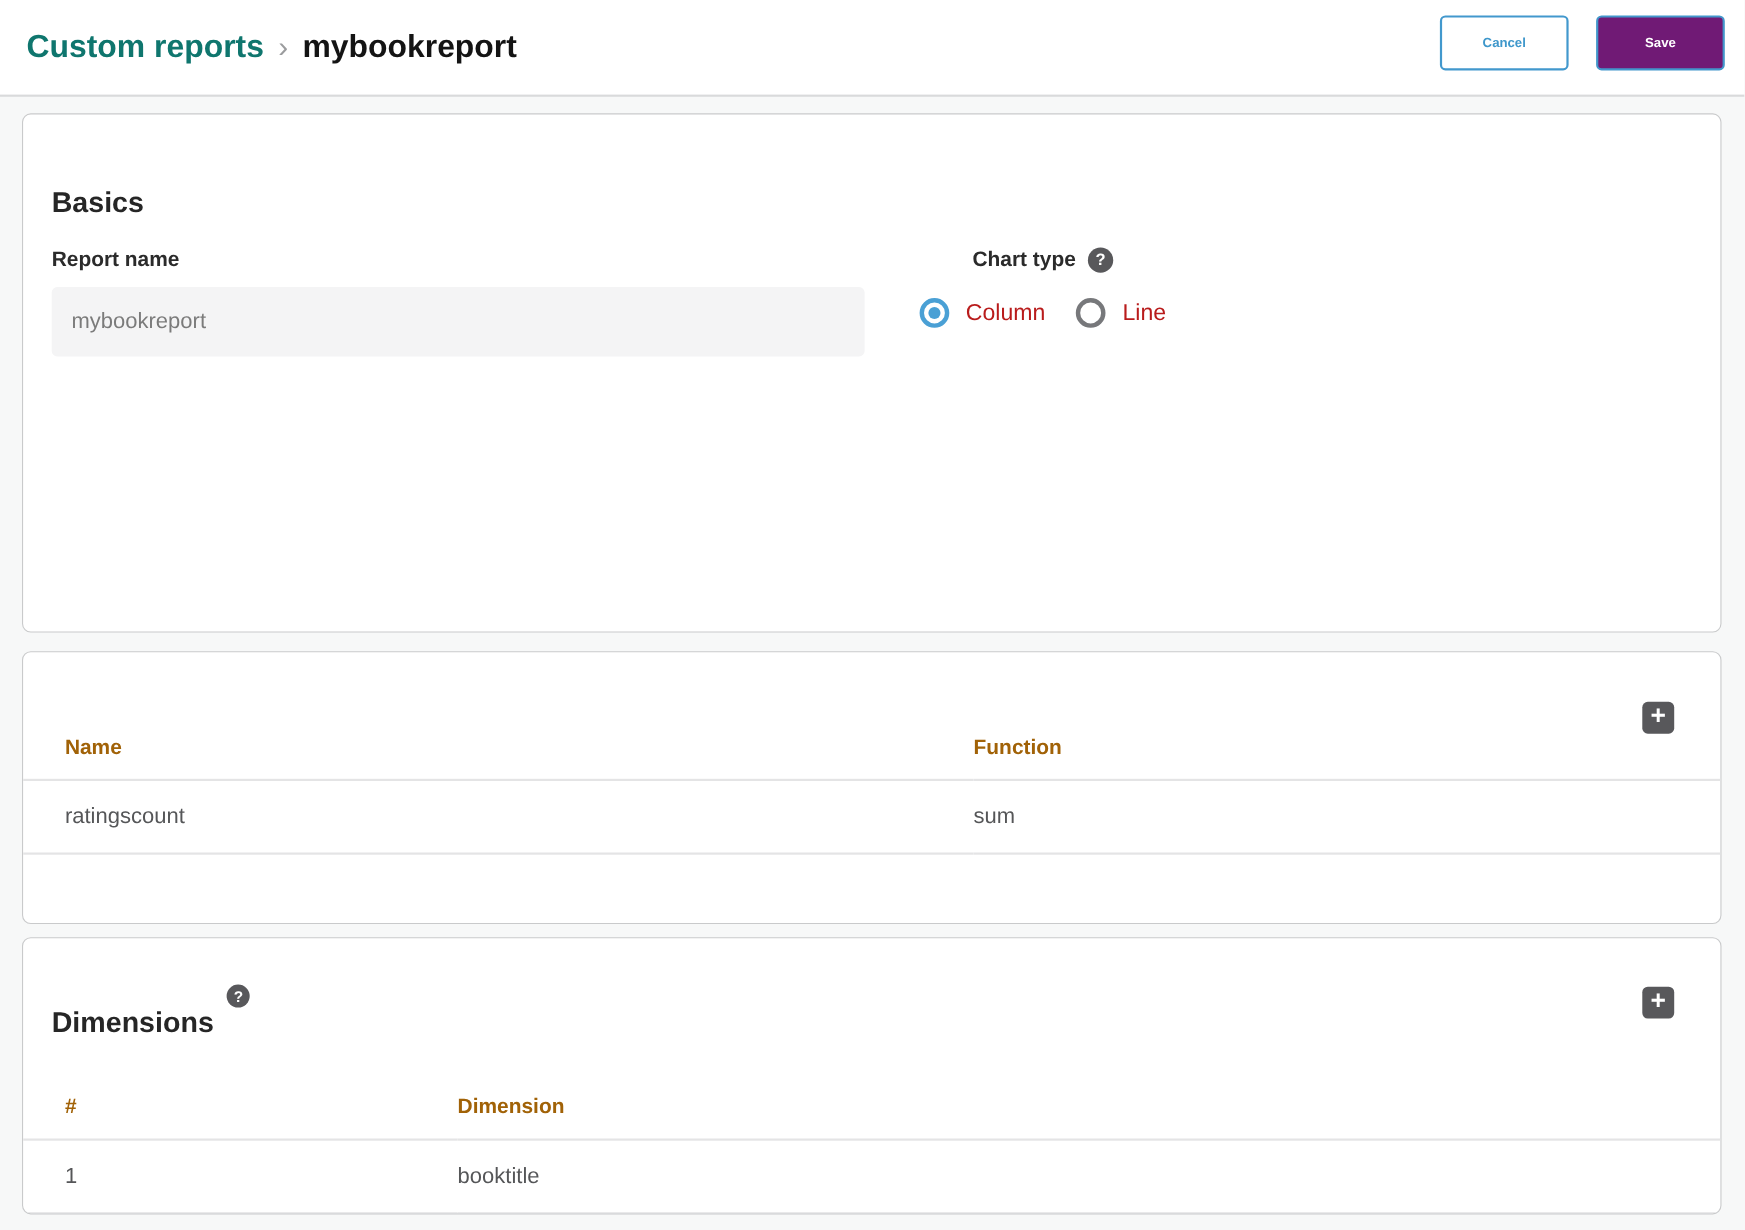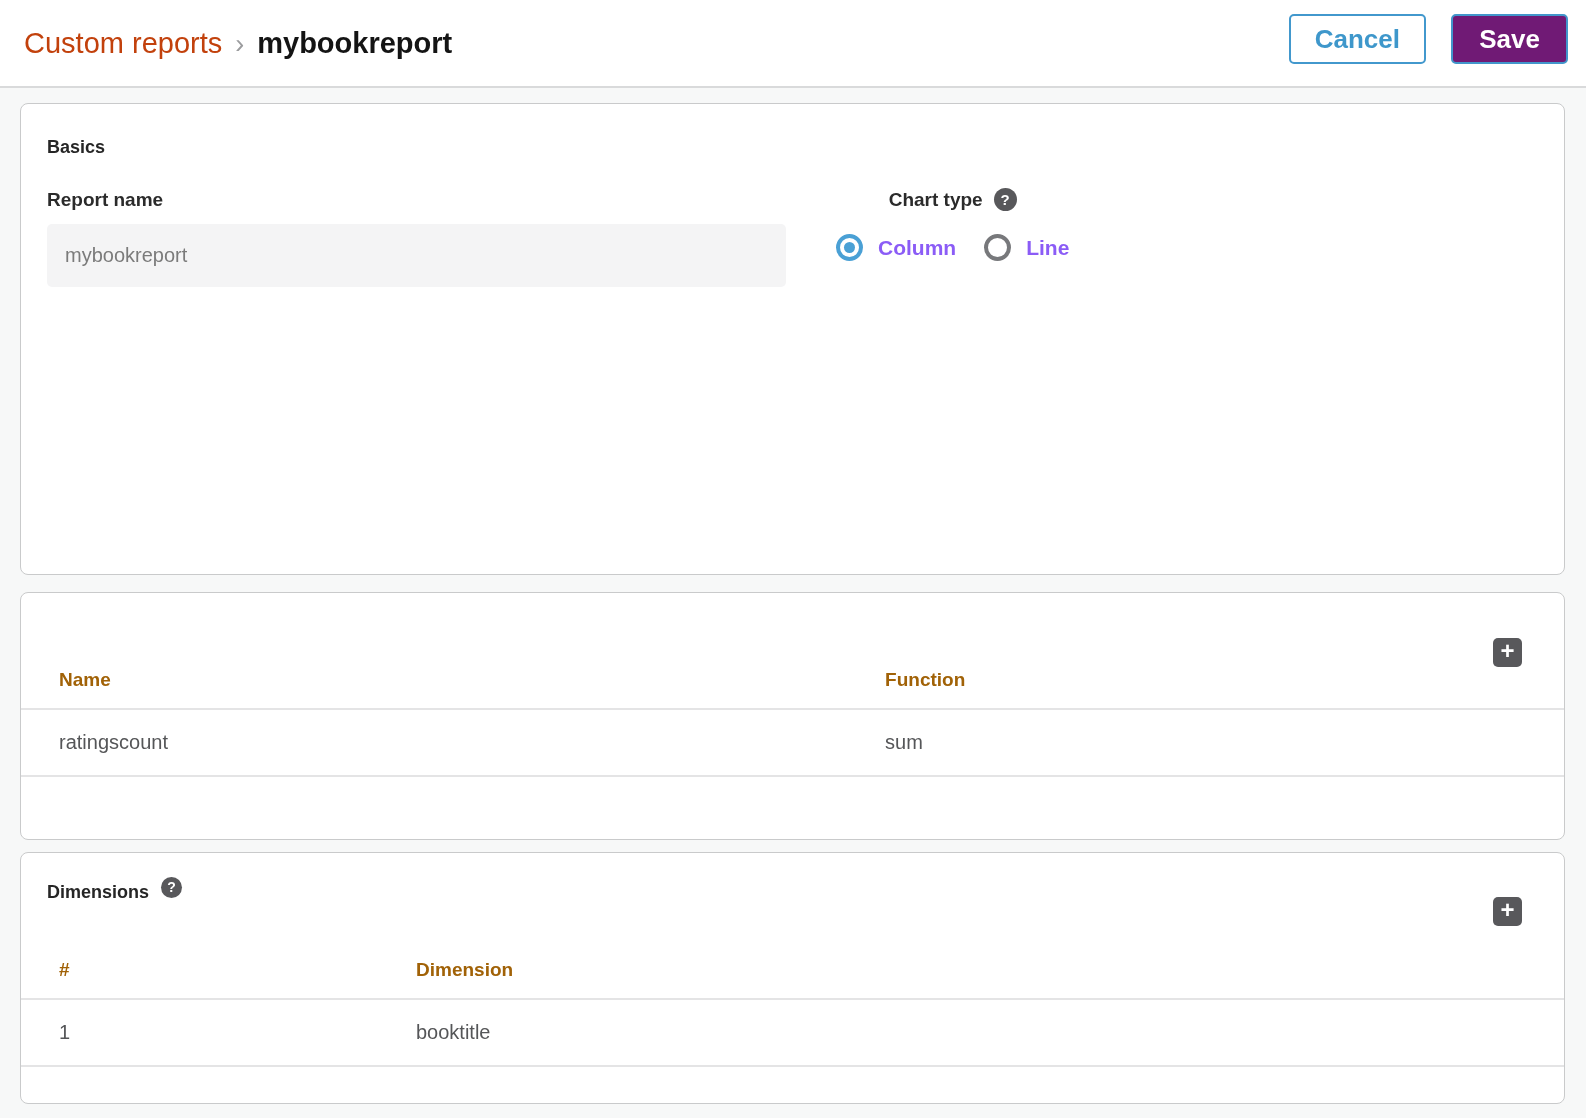--- a/index.html
+++ b/index.html
@@ -14,30 +14,30 @@
   .topbar {
     height: 88px;
     background: #ffffff;
     border-bottom: 2px solid #d9dadb;
     display: flex;
     align-items: center;
     justify-content: space-between;
     padding: 0 18px 0 24px;
   }
   .breadcrumb { display: flex; align-items: baseline; font-size: 29px; }
-  .breadcrumb .crumb-parent { color: #c2410c; font-weight: 400; }
+  .breadcrumb .crumb-parent { color: #0f766e; font-weight: 700; }
   .breadcrumb .crumb-sep { color: #9b9c9e; font-size: 27px; padding: 0 13px; font-weight: 400; }
   .breadcrumb .crumb-current { color: #141414; font-weight: 700; }
 
   .topbar-actions { display: flex; align-items: center; gap: 25px; margin-top: -8px; }
   .btn {
     height: 50px; min-width: 117px;
     border-radius: 5px;
     font-family: "Liberation Sans", sans-serif;
-    font-size: 26px; font-weight: 700;
+    font-size: 12px; font-weight: 700;
     cursor: pointer;
     padding: 0 24px;
   }
   .btn-outline {
     background: #ffffff;
     border: 2px solid #4298cd;
     color: #3e97cb;
   }
   .btn-primary {
     background: #701a75;
@@ -48,24 +48,25 @@
   
   .main { padding: 15px 21px 0 20px; }
   .card {
     background: #ffffff;
     border: 1px solid #c9cacb;
     border-radius: 8px;
     position: relative;
     overflow: hidden;
   }
   .card h2 {
-    font-size: 18px;
+    font-size: 26px;
     font-weight: 700;
     color: #262626;
     line-height: 34px;
+    margin-top: 37px;
   }
 
   
   .card-basics { height: 472px; margin-bottom: 17px; padding: 26px 26px 0 26px; }
   .basics-columns { display: flex; }
   .basics-left { width: 739px; }
   .basics-right { margin-left: 50px; }
   .field-label {
     display: block;
     font-size: 19px;
@@ -123,21 +124,21 @@
     border-radius: 50%;
     display: inline-flex; align-items: center; justify-content: center;
     flex: 0 0 auto;
   }
   .radio-circle.selected { border: 4px solid #4aa0d5; }
   .radio-circle.selected .radio-dot {
     width: 11px; height: 11px; border-radius: 50%;
     background: #4aa0d5;
   }
   .radio-circle.unselected { border: 4px solid #77787b; }
-  .radio-label { font-size: 21px; font-weight: 700; color: #8b5cf6; }
+  .radio-label { font-size: 21px; font-weight: 400; color: #b91c1c; }
 
   
   .card-metrics { height: 248px; margin-bottom: 12px; padding-top: 26px; }
   .card-dimensions { height: 252px; padding-top: 22px; }
   .card-metrics h2, .card-dimensions h2 { margin-left: 26px; }
   .dims-heading { display: flex; align-items: center; gap: 12px; margin-left: 26px; }
   .dims-heading h2 { margin-left: 0; }
   .dims-heading .help-icon { width: 21px; height: 21px; font-size: 14px; transform: translateY(-5px); }
 
   .add-btn {

